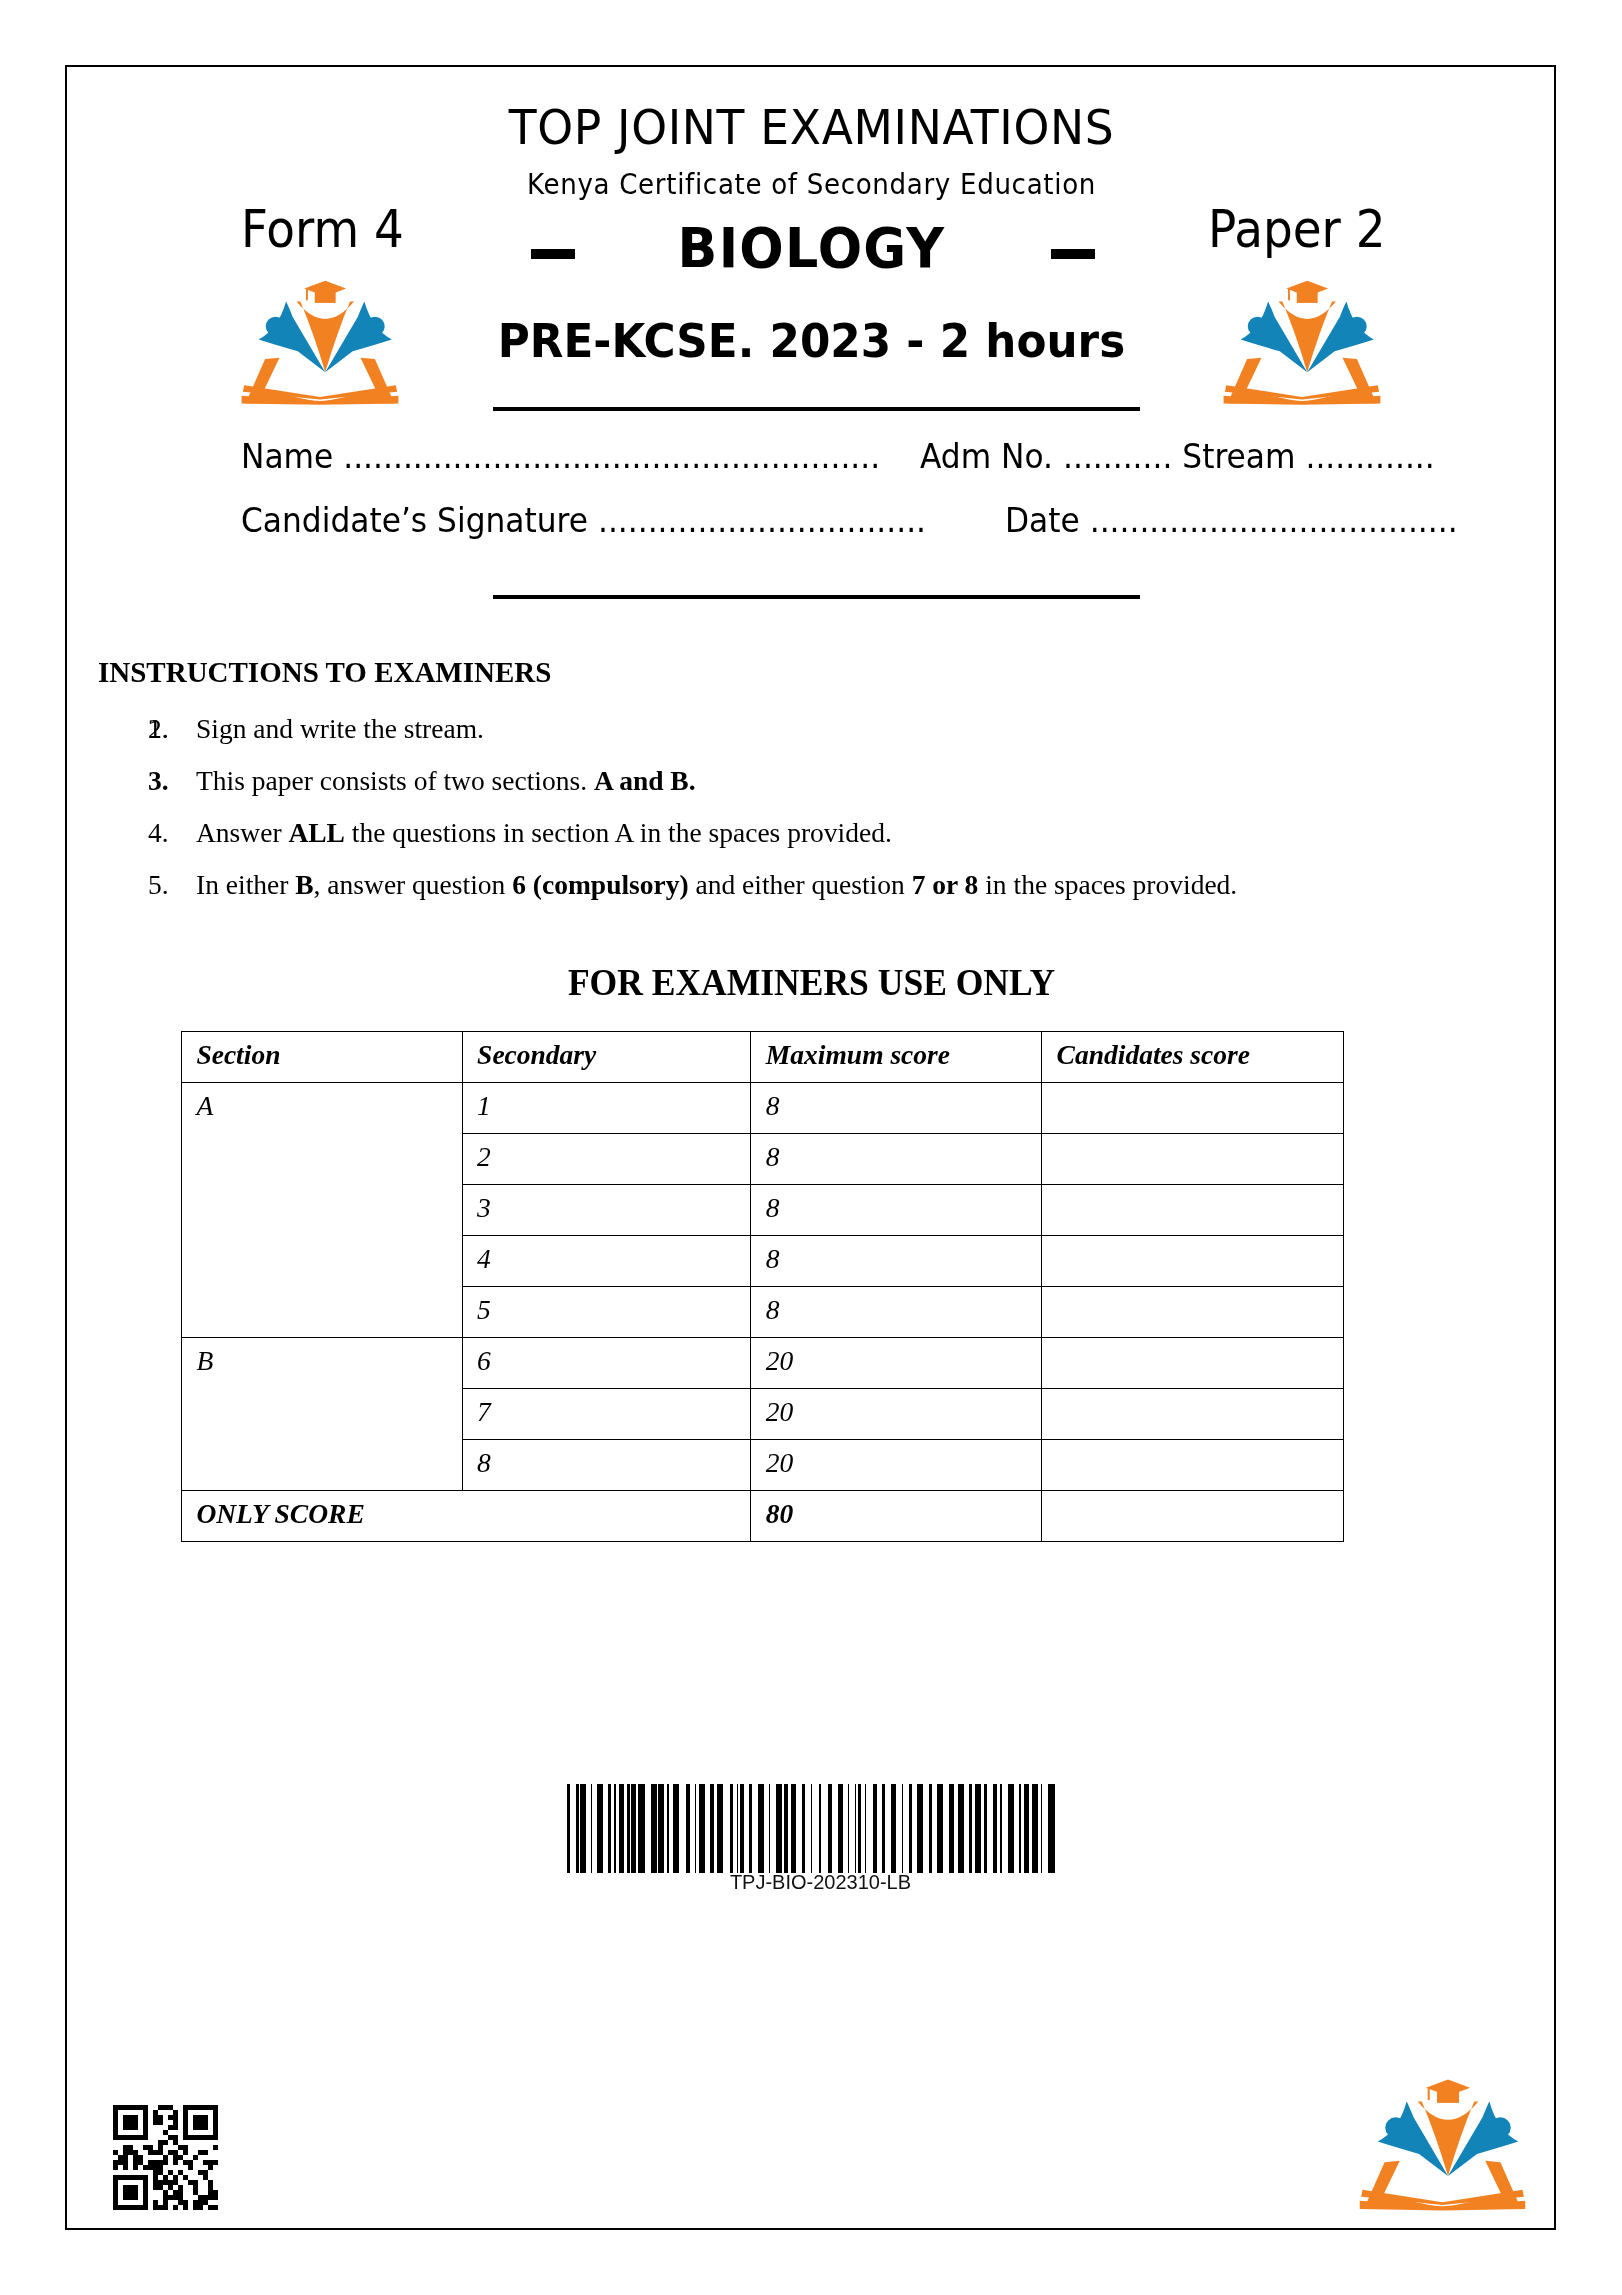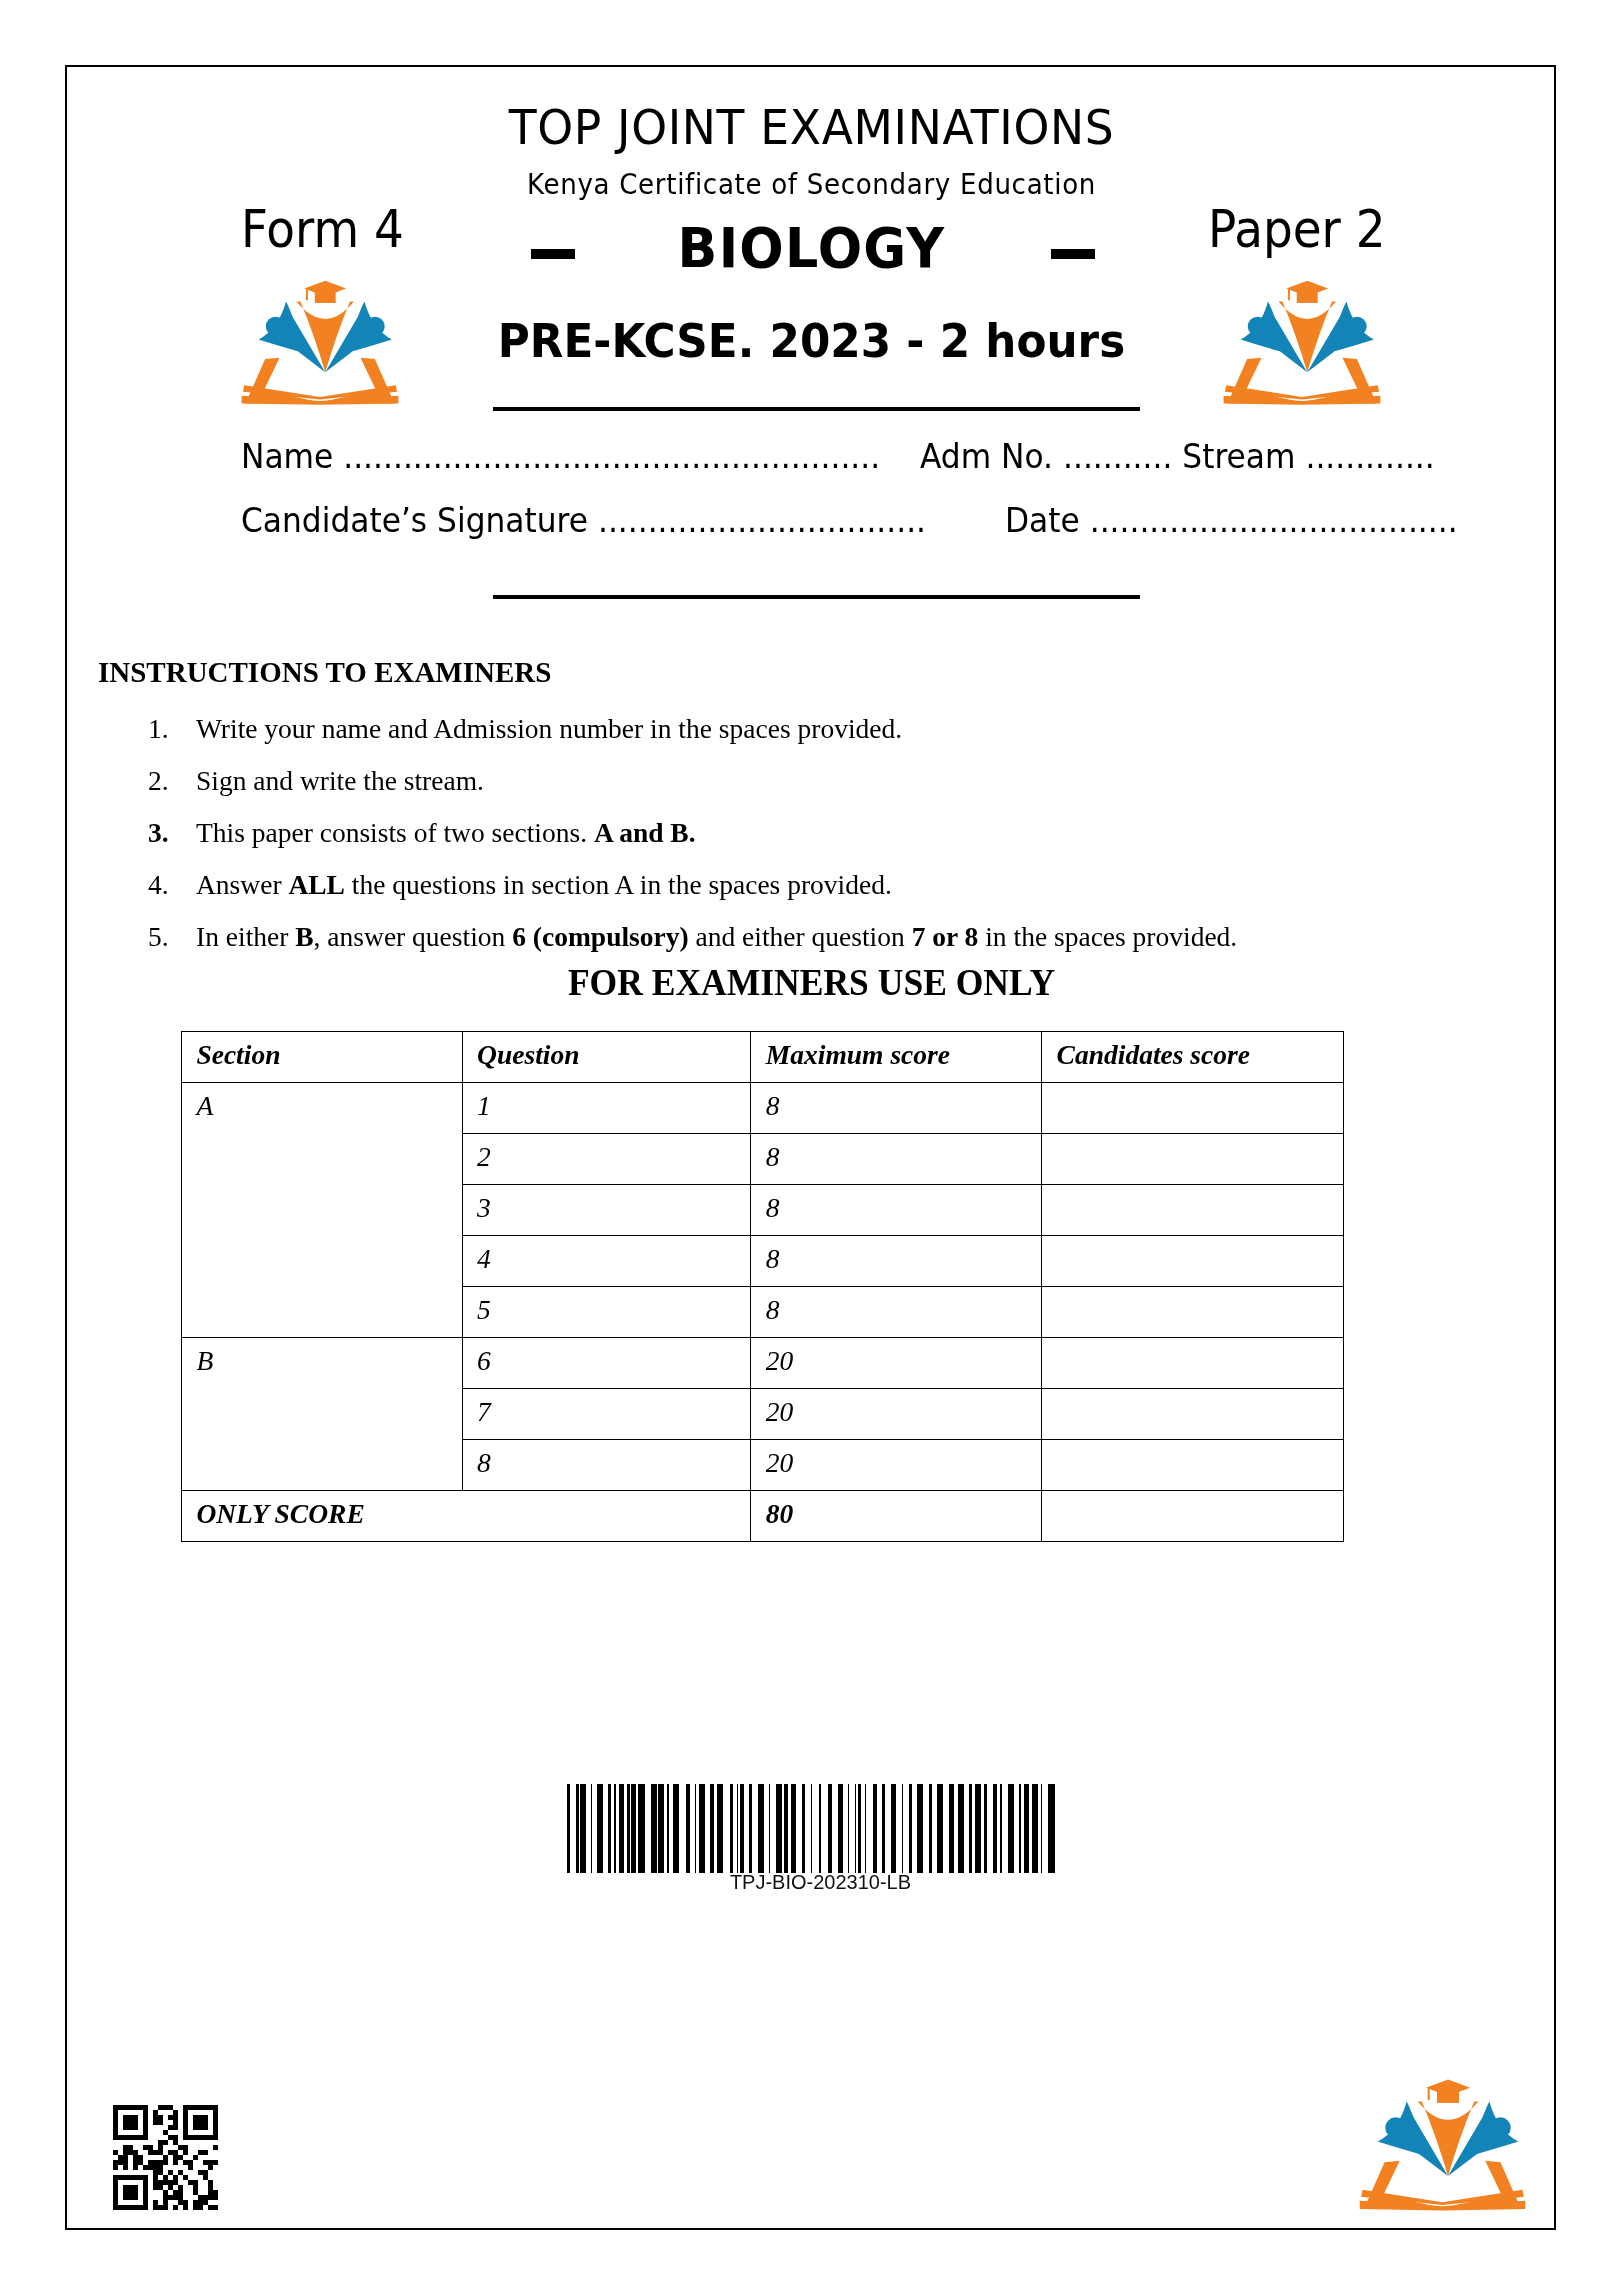--- a/index.html
+++ b/index.html
@@ -111,39 +111,39 @@
 </div>
 <div class="abs field-row sans" style="left:1005px; top:500px;">
   <span>Date</span>
   <span>.....................................</span>
 </div>
 
 <div class="rule" style="top:595px;"></div>
 
 <div class="abs instr-head serif">INSTRUCTIONS TO EXAMINERS</div>
 <ol class="instr-list serif" id="instr-list">
-    <li><span class="num">1.</span><span>Write your name and Admission number in the spaces provided.</span></li>
+    <li><span class="num">1.</span></li>
     <li><span class="num">2.</span><span>Sign and write the stream.</span></li>
     <li><span class="num" style="font-weight: 700;">3.</span><span>This paper consists of two sections. </span><span style="font-weight: 700;">A and B.</span></li>
     <li><span class="num">4.</span><span>Answer </span><span style="font-weight: 700;">ALL</span><span> the questions in section A in the spaces provided.</span></li>
     <li><span class="num">5.</span><span>In either </span><span style="font-weight: 700;">B</span><span>, answer question </span><span style="font-weight: 700;">6 (compulsory)</span><span> and either question </span><span style="font-weight: 700;">7 or 8</span><span> in the spaces provided.</span></li>
   </ol>
 
 <div class="abs examiner-title serif">FOR EXAMINERS USE ONLY</div>
 <table class="score serif">
   <colgroup>
       <col class="c1">
       <col class="c2">
       <col class="c3">
       <col class="c4">
     </colgroup>
   <thead>
     <tr>
       <th>Section</th>
-      <th>Question</th>
+      <th>Secondary</th>
       <th>Maximum score</th>
       <th>Candidates score</th>
     </tr>
   </thead>
   <tbody>
     <tr>
       <td rowspan="5">A</td>
       <td>1</td>
       <td>8</td>
       <td></td>

